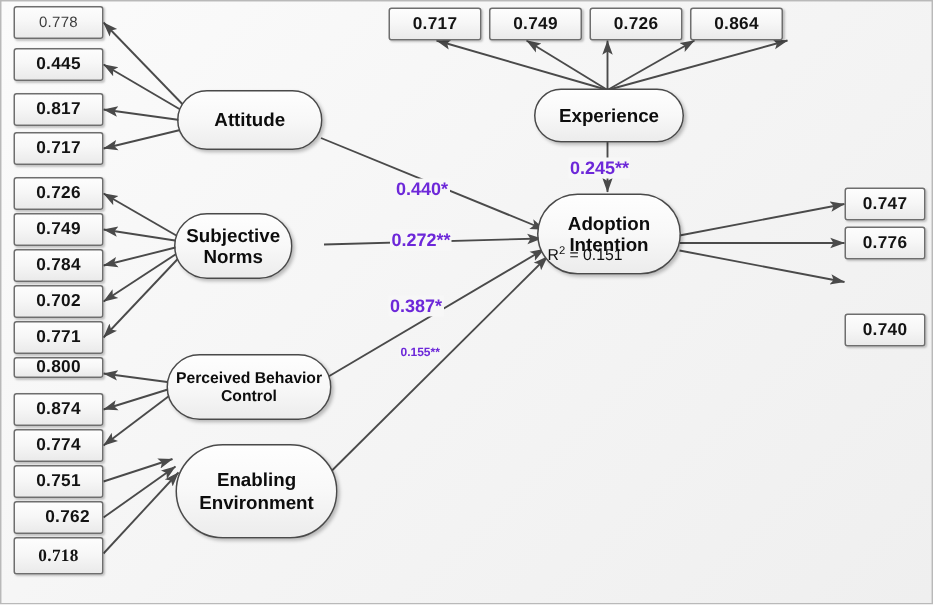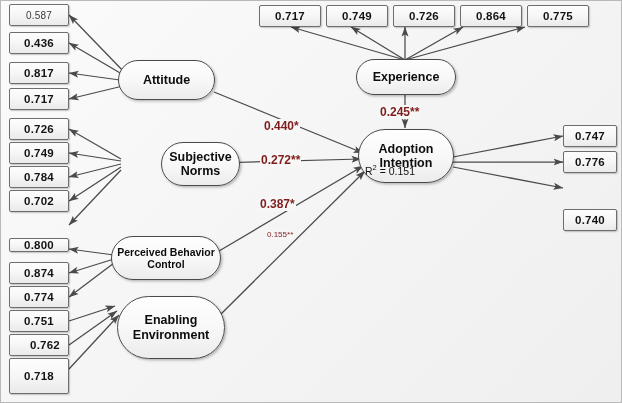--- a/index.html
+++ b/index.html
@@ -30,24 +30,24 @@
   }
   .node.small-label{font-size:10.5px;}
   .r2{
     position:absolute;left:6px;bottom:5px;
     font-size:10.5px;font-weight:normal;color:#111;
     white-space:nowrap;
   }
   .r2 sup{font-size:7.5px;}
   .path-label{
     position:absolute;background:#f7f7f7;
-    font-size:12px;font-weight:bold;color:#7f1d1d;
+    font-size:12px;font-weight:bold;color:#6d28d9;
     white-space:nowrap;padding:0 1px;
   }
-  .path-label.tiny{font-size:8px;font-weight:normal;background:#f6f6f6;}
+  .path-label.tiny{font-size:8px;font-weight:bold;background:#f6f6f6;}
 </style>
 </head>
 <body>
 
 <div id="canvas">
 
   <svg id="svg-layer" viewBox="0 0 622 403">
     <defs>
       <marker id="ah" markerWidth="9" markerHeight="9" refX="7.6" refY="3.1" orient="auto" markerUnits="strokeWidth">
         <path d="M0,0.3 L7.8,3.1 L0,5.9 L1.7,3.1 Z" fill="#4a4a4a"></path>
@@ -86,53 +86,53 @@
       <path d="M215,162 L360,158"></path>
       <path d="M218,250 L362,165"></path>
       <path d="M218,315 L364,170"></path>
 
       <path d="M452,156 L562,135"></path>
       <path d="M452,161 L562,161"></path>
       <path d="M452,166 L562,187"></path>
     </g>
   </svg>
 
-  <div class="ind-box faint" style="left:8px;top:3px;width:60px;height:22px;">0.587</div>
-  <div class="ind-box" style="left:8px;top:31px;width:60px;height:22px;">0.436</div>
+  <div class="ind-box faint" style="left:8px;top:3px;width:60px;height:22px;">0.778</div>
+  <div class="ind-box" style="left:8px;top:31px;width:60px;height:22px;">0.445</div>
   <div class="ind-box" style="left:8px;top:61px;width:60px;height:22px;">0.817</div>
   <div class="ind-box" style="left:8px;top:87px;width:60px;height:22px;">0.717</div>
 
   <div class="ind-box" style="left:8px;top:117px;width:60px;height:22px;">0.726</div>
   <div class="ind-box" style="left:8px;top:141px;width:60px;height:22px;">0.749</div>
   <div class="ind-box" style="left:8px;top:165px;width:60px;height:22px;">0.784</div>
   <div class="ind-box" style="left:8px;top:189px;width:60px;height:22px;">0.702</div>
+  <div class="ind-box" style="left:8px;top:213px;width:60px;height:22px;">0.771</div>
 
   <div class="ind-box" style="left:8px;top:237px;width:60px;height:14px;">0.800</div>
   <div class="ind-box" style="left:8px;top:261px;width:60px;height:22px;">0.874</div>
   <div class="ind-box" style="left:8px;top:285px;width:60px;height:22px;">0.774</div>
 
   <div class="ind-box" style="left:8px;top:309px;width:60px;height:22px;">0.751</div>
   <div class="ind-box" style="left:8px;top:333px;width:60px;height:22px;padding-left:12px;">0.762</div>
-  <div class="ind-box" style="left:8px;top:357px;width:60px;height:36px;">0.718</div>
+  <div class="ind-box" style="left:8px;top:357px;width:60px;height:25px;font-family:Liberation Serif, serif;">0.718</div>
 
   <div class="ind-box" style="left:258px;top:4px;width:62px;height:22px;">0.717</div>
   <div class="ind-box" style="left:325px;top:4px;width:62px;height:22px;">0.749</div>
   <div class="ind-box" style="left:392px;top:4px;width:62px;height:22px;">0.726</div>
   <div class="ind-box" style="left:459px;top:4px;width:62px;height:22px;">0.864</div>
-  <div class="ind-box" style="left:526px;top:4px;width:62px;height:22px;">0.775</div>
 
   <div class="ind-box" style="left:562px;top:124px;width:54px;height:22px;">0.747</div>
   <div class="ind-box" style="left:562px;top:150px;width:54px;height:22px;">0.776</div>
   <div class="ind-box" style="left:562px;top:176px;width:54px;height:22px;margin-top:32px;">0.740</div>
 
   <div class="node" style="left:117px;top:59px;width:97px;height:40px;">
     <span>Attitude</span>
   </div>
 
-  <div class="node" style="left:115px;top:141px;width:79px;height:44px;margin-left:45px;">
+  <div class="node" style="left:115px;top:141px;width:79px;height:44px;">
     <span>Subjective</span>
     <span>Norms</span>
   </div>
 
   <div class="node small-label" style="left:110px;top:235px;width:110px;height:44px;">
     <span>Perceived Behavior</span>
     <span>Control</span>
   </div>
 
   <div class="node" style="left:116px;top:295px;width:108px;height:63px;">

